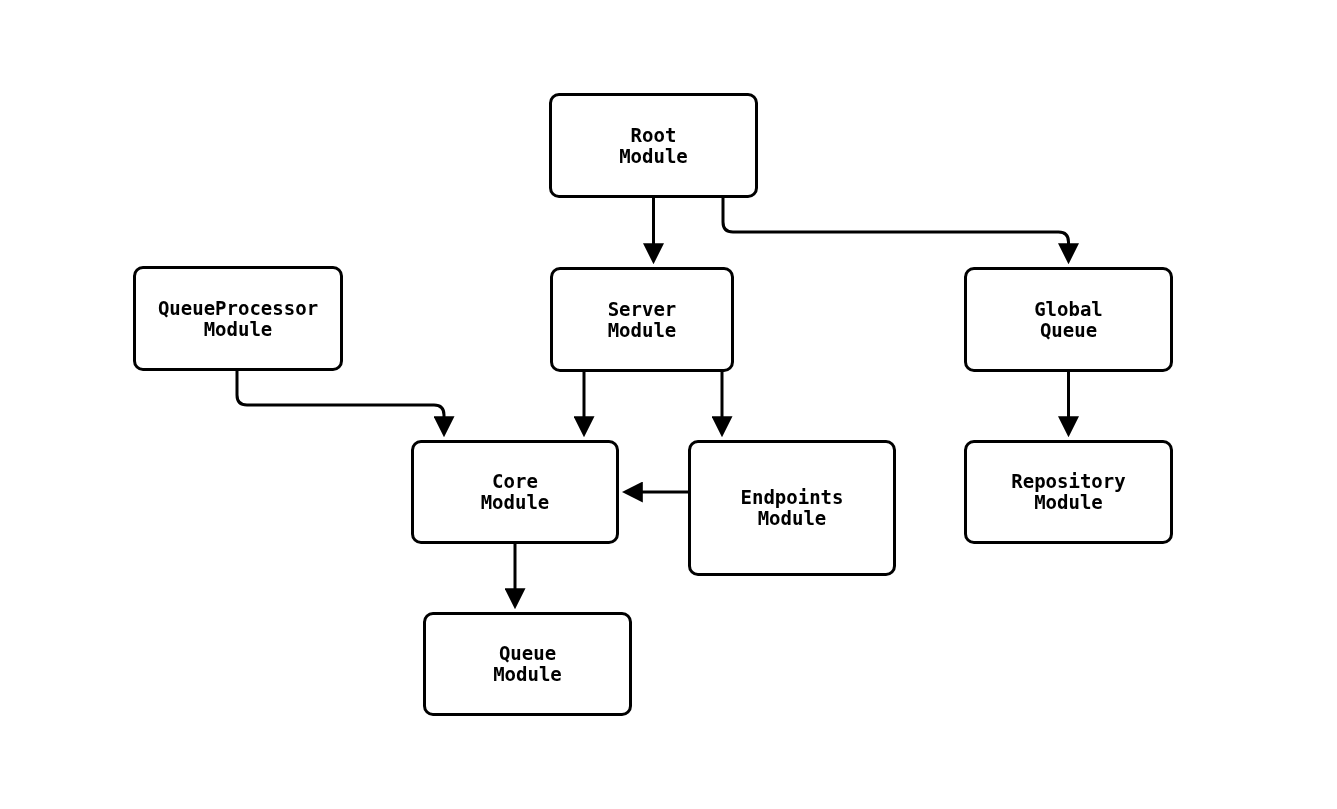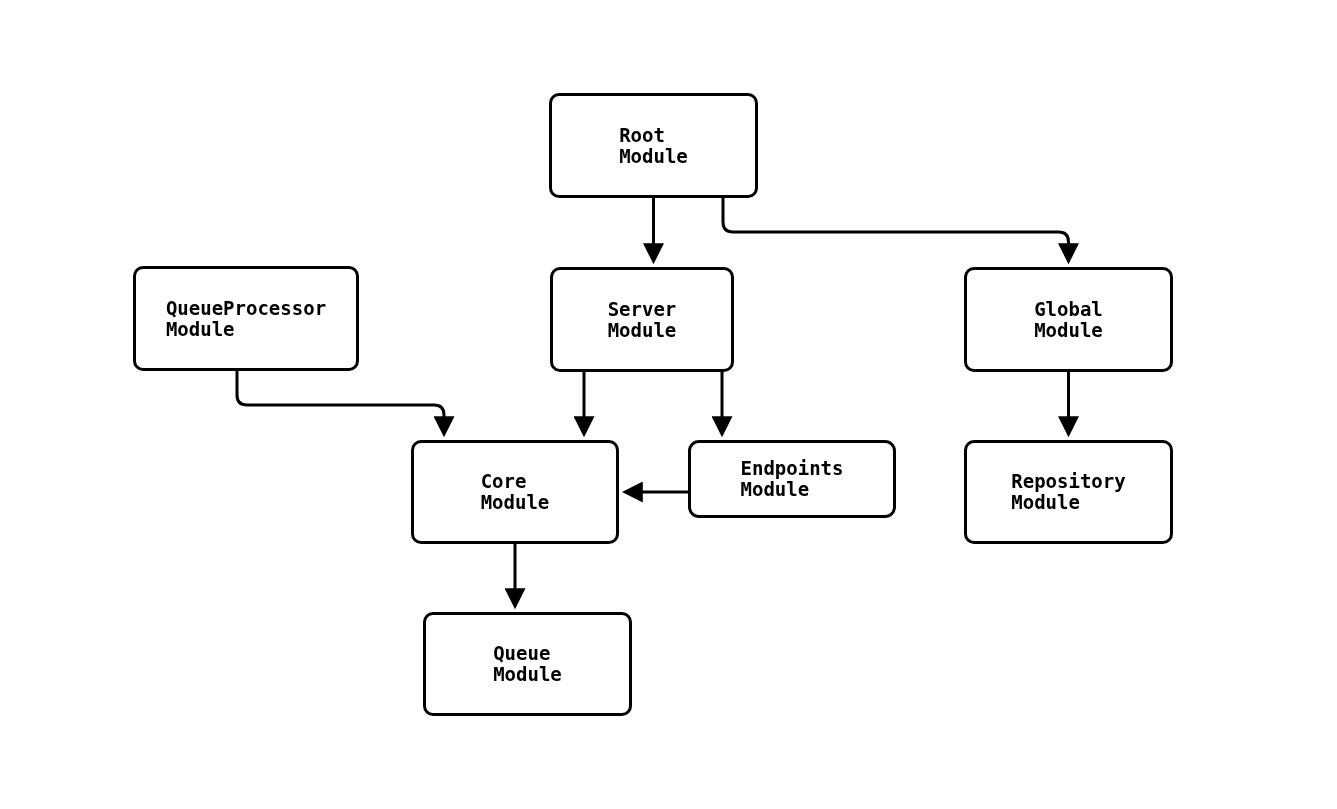--- a/index.html
+++ b/index.html
@@ -30,21 +30,21 @@
     border-radius: 10px;
     display: flex;
     align-items: center;
     justify-content: center;
   }
   .node .label {
     font-weight: bold;
     font-size: 19px;
     line-height: 21px;
     color: #000000;
-    text-align: left;
+    text-align: center;
     white-space: pre-line;
   }
   .edge {
     stroke: #000000;
     stroke-width: 3;
     fill: none;
   }
 </style>
 </head>
 <body>
@@ -65,41 +65,41 @@
     <path class="edge" d="M688,492 H626" marker-end="url(#arrowhead)"></path>
     <path class="edge" d="M1068.5,372 V433" marker-end="url(#arrowhead)"></path>
     <path class="edge" d="M515,544 V605" marker-end="url(#arrowhead)"></path>
   </svg>
 
   <div class="node" style="left:549px; top:93px; width:209px; height:105px;">
     <div class="label">Root
 Module</div>
   </div>
 
-  <div class="node" style="left:133px; top:266px; width:226px; height:105px;">
+  <div class="node" style="left:133px; top:266px; width:210px; height:105px;">
     <div class="label">QueueProcessor
 Module</div>
   </div>
 
   <div class="node" style="left:550px; top:267px; width:184px; height:105px;">
     <div class="label">Server
 Module</div>
   </div>
 
   <div class="node" style="left:964px; top:267px; width:209px; height:105px;">
     <div class="label">Global
-Module</div>
+Queue</div>
   </div>
 
   <div class="node" style="left:411px; top:440px; width:208px; height:104px;">
     <div class="label">Core
 Module</div>
   </div>
 
-  <div class="node" style="left:688px; top:440px; width:208px; height:78px;border-radius:11px;">
+  <div class="node" style="left:688px; top:440px; width:208px; height:136px;">
     <div class="label">Endpoints
 Module</div>
   </div>
 
   <div class="node" style="left:964px; top:440px; width:209px; height:104px;">
     <div class="label">Repository
 Module</div>
   </div>
 
   <div class="node" style="left:411px; top:612px; width:209px; height:104px;margin-left:12px;">

